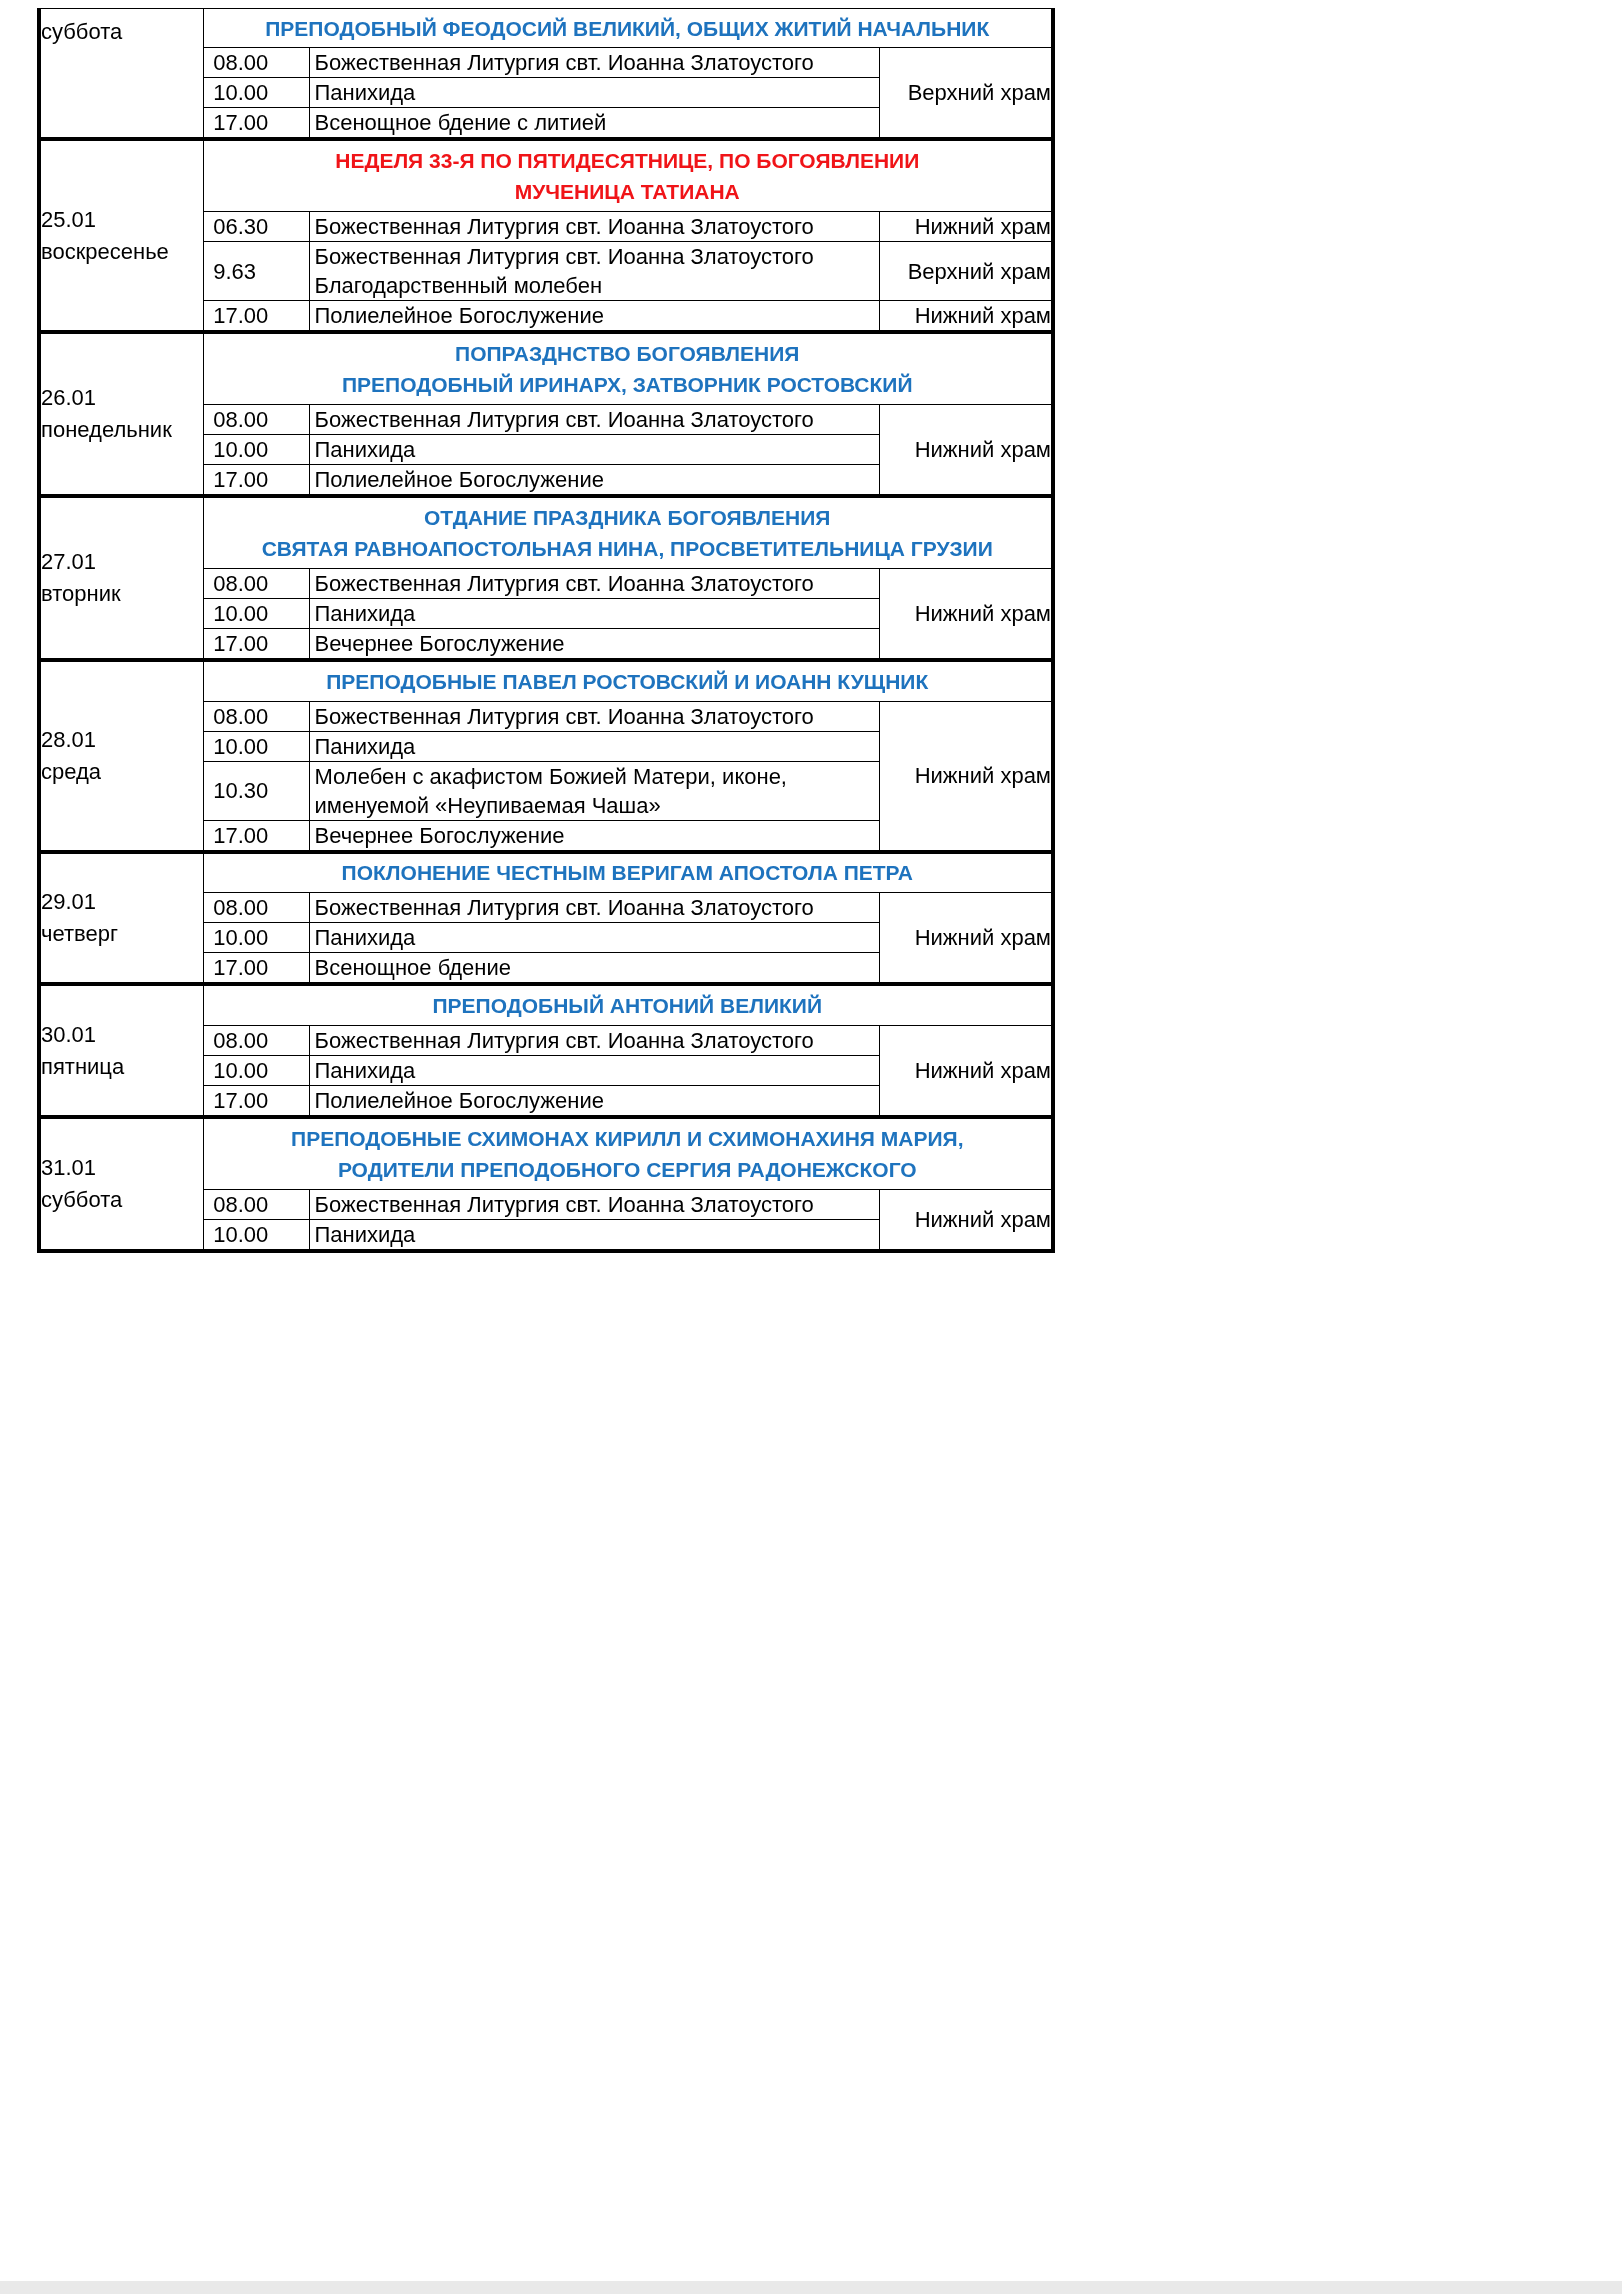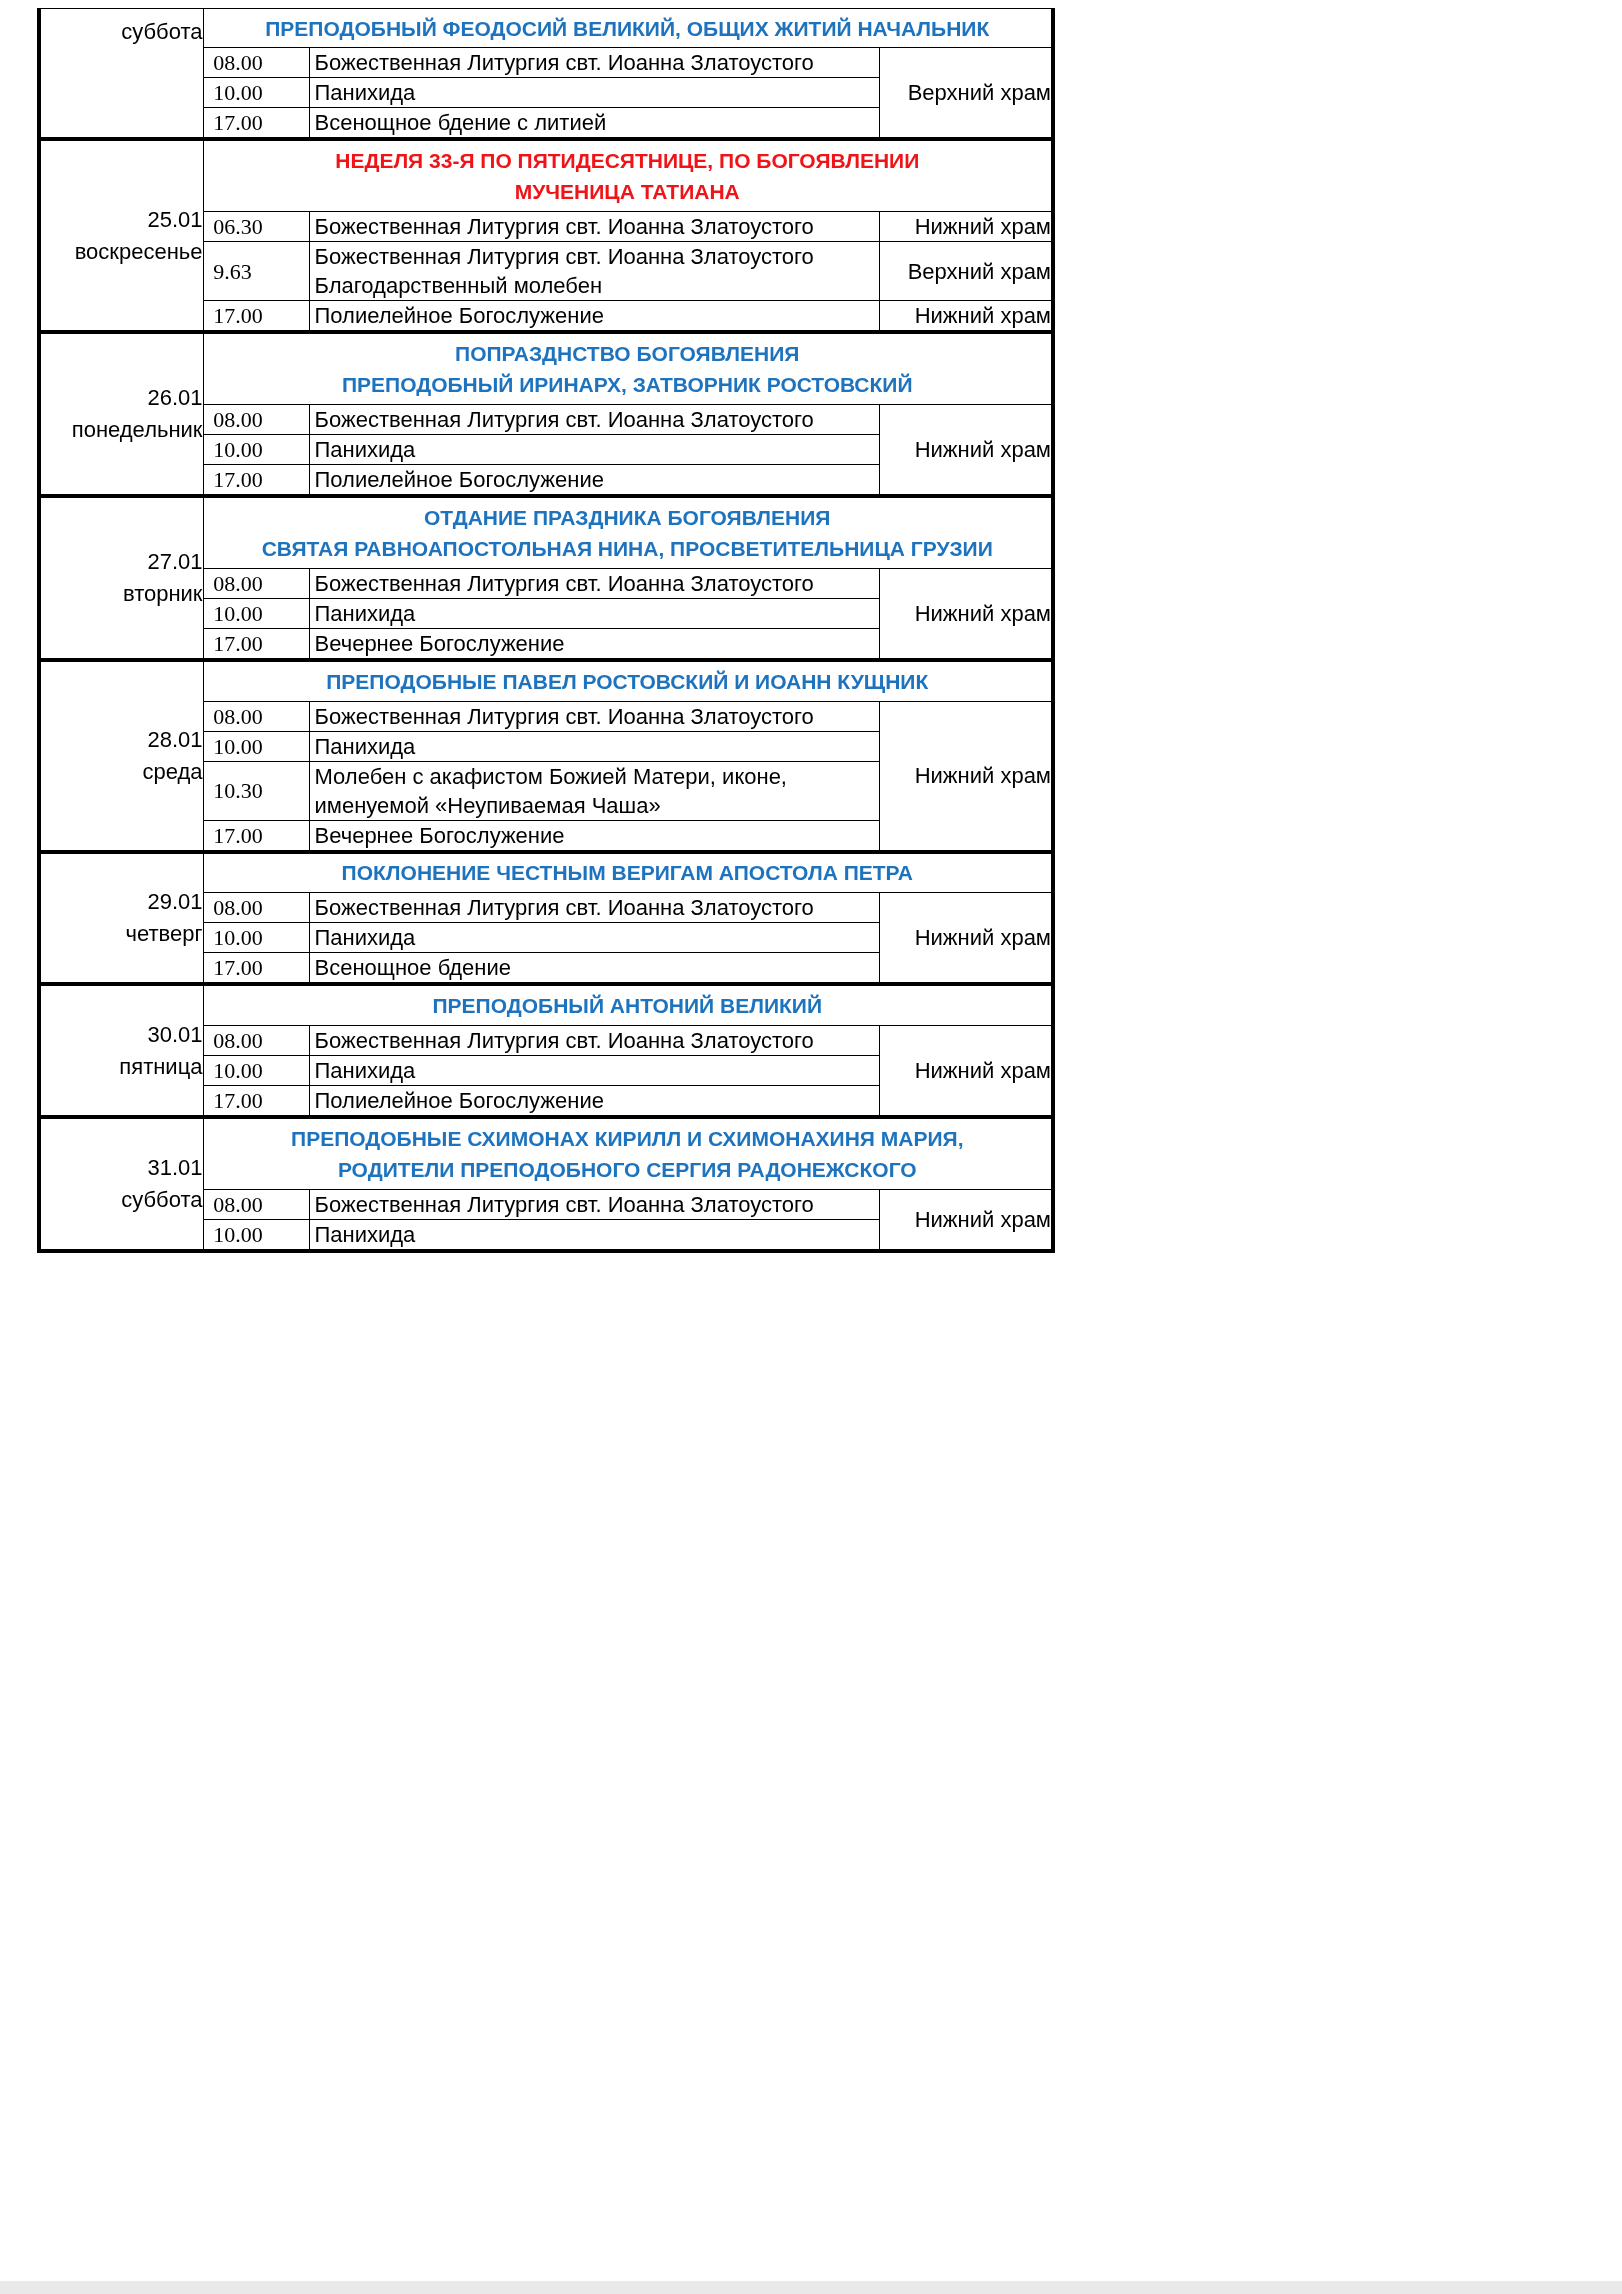--- a/index.html
+++ b/index.html
@@ -33,21 +33,21 @@
   td {
     border: 1.9px solid var(--border, #000);
     padding: 0;
     font-size: 22px;
     color: var(--text, #000);
   }
   tr.day-start td { border-top: 4.8px solid var(--border, #000); }
   tr.day-start.cut-top td { border-top: 1.9px solid var(--border, #000); }
 
   .date-cell {
-    text-align: right;
+    text-align: left;
     vertical-align: middle;
     line-height: 32px;
   }
   .date-cell.align-top {
     vertical-align: top;
     padding-top: 7.7px;
   }
   .title-cell {
     text-align: center;
     vertical-align: middle;
@@ -56,21 +56,20 @@
     line-height: 31px;
     padding: 3.9px 5.8px;
   }
   .title-cell.blue { color: var(--title-blue, #1e73be); }
   .title-cell.red  { color: var(--title-red, #f01418); }
 
   .time-cell {
     padding-left: 9.7px;
     vertical-align: middle;
     line-height: 29px;
-    font-family: Liberation Serif, serif;
   }
   .service-cell {
     padding-left: 5px;
     padding-right: 7.7px;
     vertical-align: middle;
     line-height: 29px;
   }
   .location-cell {
     text-align: right;
     vertical-align: middle;

